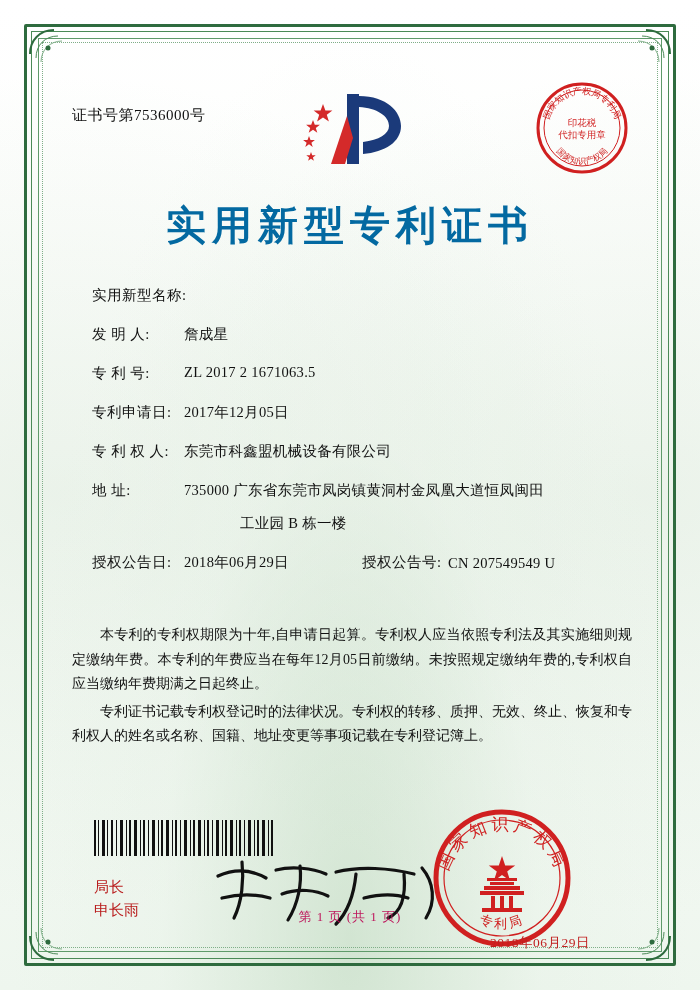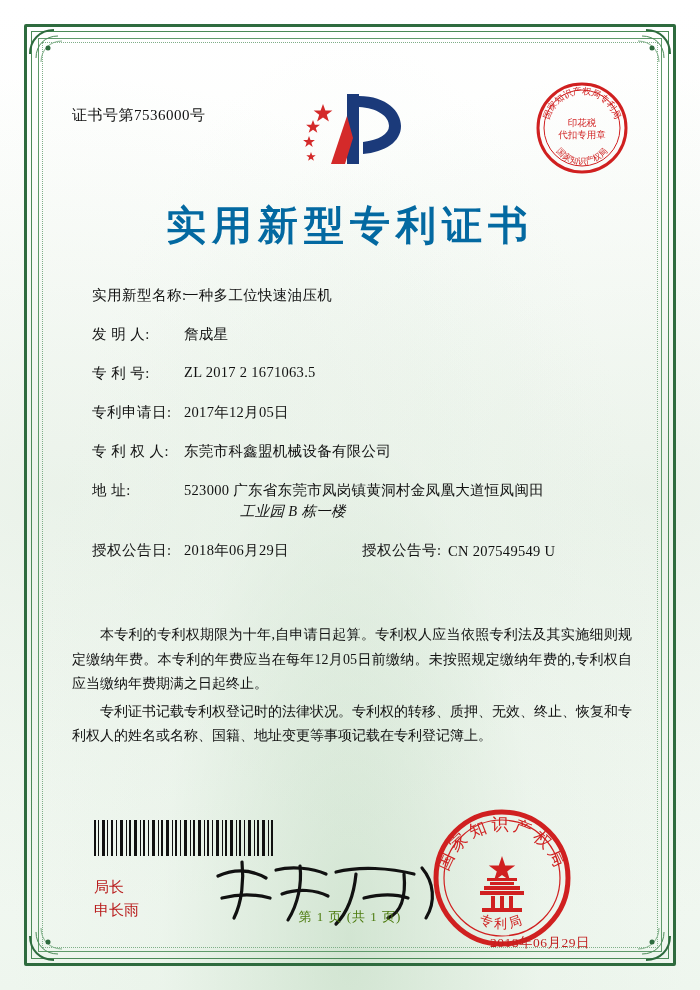--- a/index.html
+++ b/index.html
@@ -130,23 +130,22 @@
     flex: 0 0 92px;
     letter-spacing: 0.5px;
     white-space: nowrap;
   }
   .row .value {
     flex: 1 1 auto;
     letter-spacing: 0.3px;
   }
   .row .value .line2 {
     display: block;
-    margin-top: 2px;
+    margin-top: 14px;
     padding-left: 56px;
-    font-style: italic;
   }
   .row.split {
     margin-bottom: 6px;
   }
   .row.split .half {
     display: flex;
     width: 50%;
     align-items: flex-end;
   }
   .row.split .half .label {
@@ -215,21 +214,21 @@
     letter-spacing: 0.5px;
   }
 
   .footer {
     position: absolute;
     left: 0;
     right: 0;
     bottom: 6px;
     text-align: center;
     font-size: 13px;
-    color: #4d7c0f;
+    color: #be185d;
     letter-spacing: 1px;
   }
 </style>
 </head>
 <body>
 
 <div class="page">
   <div class="paper-tint"></div>
 
   <div class="border-outer"></div>
@@ -304,21 +303,20 @@
         <text x="54" y="64" font-size="9.5" fill="#d02020" text-anchor="middle" font-family="DejaVu Serif, serif">代扣专用章</text>
       </svg>
     </div>
 
     <div class="title">实用新型专利证书</div>
 
     <div class="fields">
 
       <div class="row">
         <div class="label">实用新型名称:</div>
-        <div class="value">一种多工位快速油压机</div>
       </div>
 
       <div class="row">
         <div class="label">发  明  人:</div>
         <div class="value">詹成星</div>
       </div>
 
       <div class="row">
         <div class="label">专  利  号:</div>
         <div class="value">ZL 2017 2 1671063.5</div>
@@ -330,21 +328,21 @@
       </div>
 
       <div class="row">
         <div class="label">专 利 权 人:</div>
         <div class="value">东莞市科鑫盟机械设备有限公司</div>
       </div>
 
       <div class="row">
         <div class="label">地        址:</div>
         <div class="value">
-          <span>523000 广东省东莞市凤岗镇黄洞村金凤凰大道恒凤闽田</span>
+          <span>735000 广东省东莞市凤岗镇黄洞村金凤凰大道恒凤闽田</span>
           <span class="line2">工业园 B 栋一楼</span>
         </div>
       </div>
 
       <div class="row split">
         <div class="half left">
           <div class="label">授权公告日:</div>
           <div class="value">2018年06月29日</div>
         </div>
         <div class="half right">

